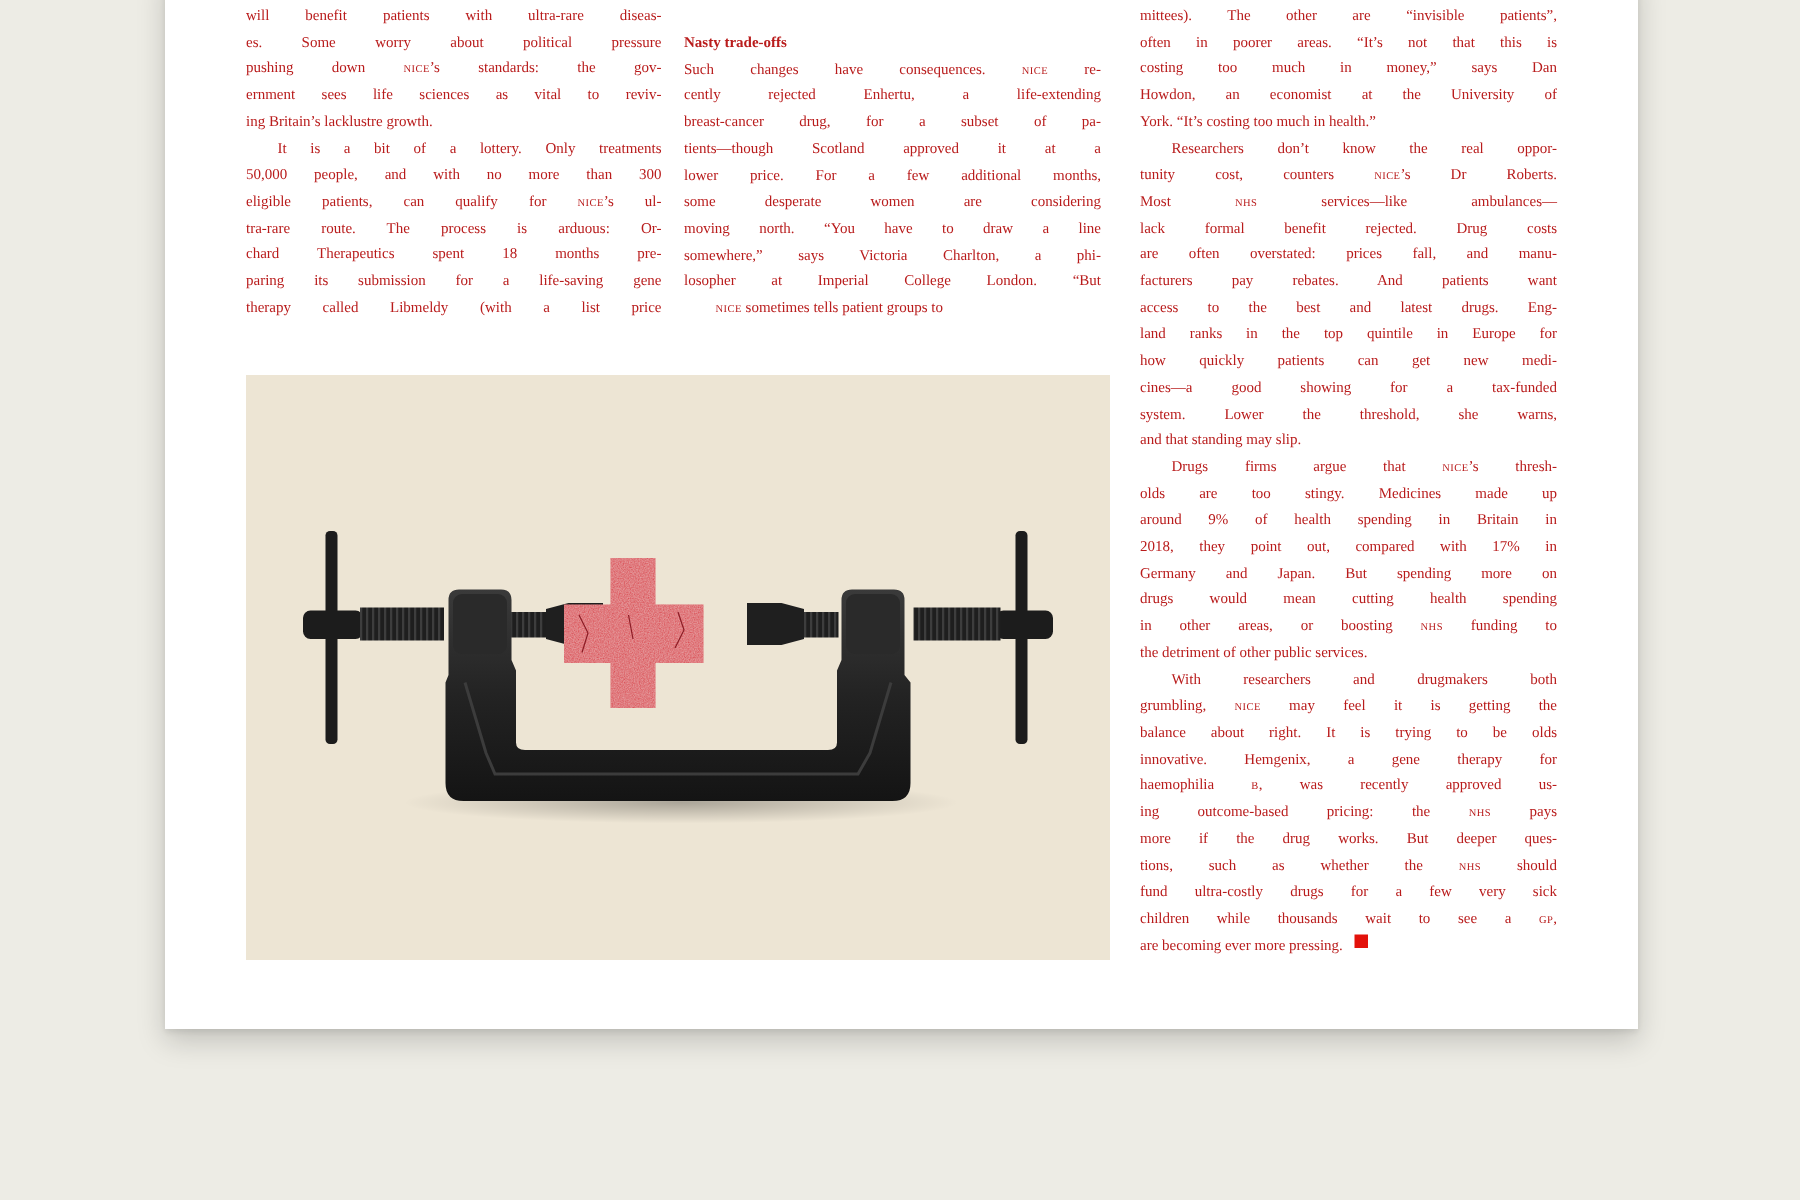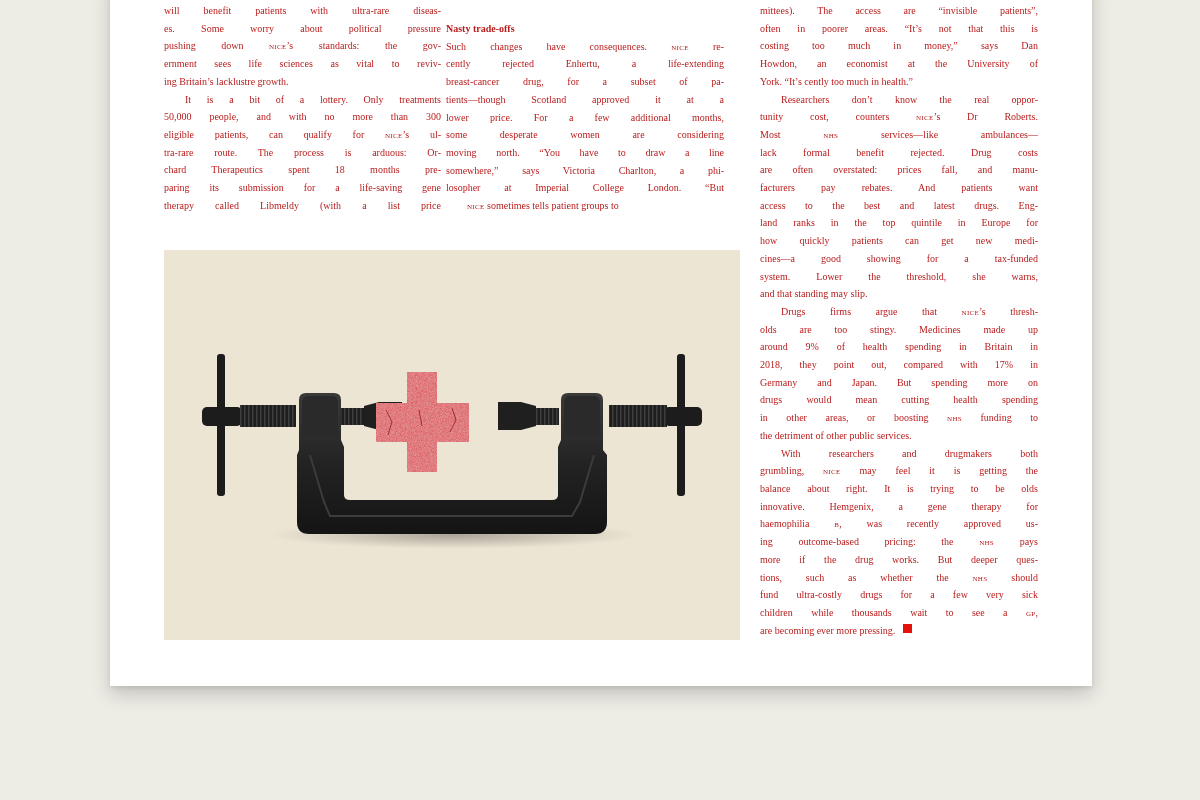--- a/index.html
+++ b/index.html
@@ -14,21 +14,21 @@
     box-shadow: 0 8px 18px rgba(0,0,0,0.18), 0 2px 4px rgba(0,0,0,0.08);
   }
   .col {
     position: absolute; top: 20px;
     font-family: "Liberation Serif", "DejaVu Serif", serif;
     font-size: 10px; line-height: 17.7px; color: #b91c1c;
     text-align: justify;
     hyphens: manual;
   }
   .col1 { left: 54px; width: 277px; top: 22px; }
-  .col2 { left: 336px; width: 278px; top: 22px; }
+  .col2 { left: 346px; width: 278px; top: 22px; }
   .col3 { left: 650px; width: 278px; top: 22px; }
   .line { display: block; text-align: justify; text-align-last: justify; white-space: nowrap; }
   .line.last { text-align-last: left; }
   .line.ind { padding-left: 21px; }
   .sc { font-variant: small-caps; letter-spacing: 0.3px; }
   .subhead {
     font-weight: bold; display: block; margin-top: 18px;
     font-family: "Liberation Serif", "DejaVu Serif", serif;
   }
   .end-mark {
@@ -70,25 +70,25 @@
     <span class="line">tients—though Scotland approved it at a</span>
     <span class="line">lower price. For a few additional months,</span>
     <span class="line">some desperate women are considering</span>
     <span class="line">moving north. “You have to draw a line</span>
     <span class="line">somewhere,” says Victoria Charlton, a phi-</span>
     <span class="line">losopher at Imperial College London. “But</span>
     <span class="line ind last"><span class="sc">nice</span> sometimes tells patient groups to</span>
   </div>
 
   <div class="col col3">
-    <span class="line">mittees). The access are “invisible patients”,</span>
+    <span class="line">mittees). The other are “invisible patients”,</span>
     <span class="line">often in poorer areas. “It’s not that this is</span>
     <span class="line">costing too much in money,” says Dan</span>
     <span class="line">Howdon, an economist at the University of</span>
-    <span class="line last">York. “It’s cently too much in health.”</span>
+    <span class="line last">York. “It’s costing too much in health.”</span>
     <span class="line ind">Researchers don’t know the real oppor-</span>
     <span class="line">tunity cost, counters <span class="sc">nice</span>’s Dr Roberts.</span>
     <span class="line">Most <span class="sc">nhs</span> services—like ambulances—</span>
     <span class="line">lack formal benefit rejected. Drug costs</span>
     <span class="line">are often overstated: prices fall, and manu-</span>
     <span class="line">facturers pay rebates. And patients want</span>
     <span class="line">access to the best and latest drugs. Eng-</span>
     <span class="line">land ranks in the top quintile in Europe for</span>
     <span class="line">how quickly patients can get new medi-</span>
     <span class="line">cines—a good showing for a tax-funded</span>

